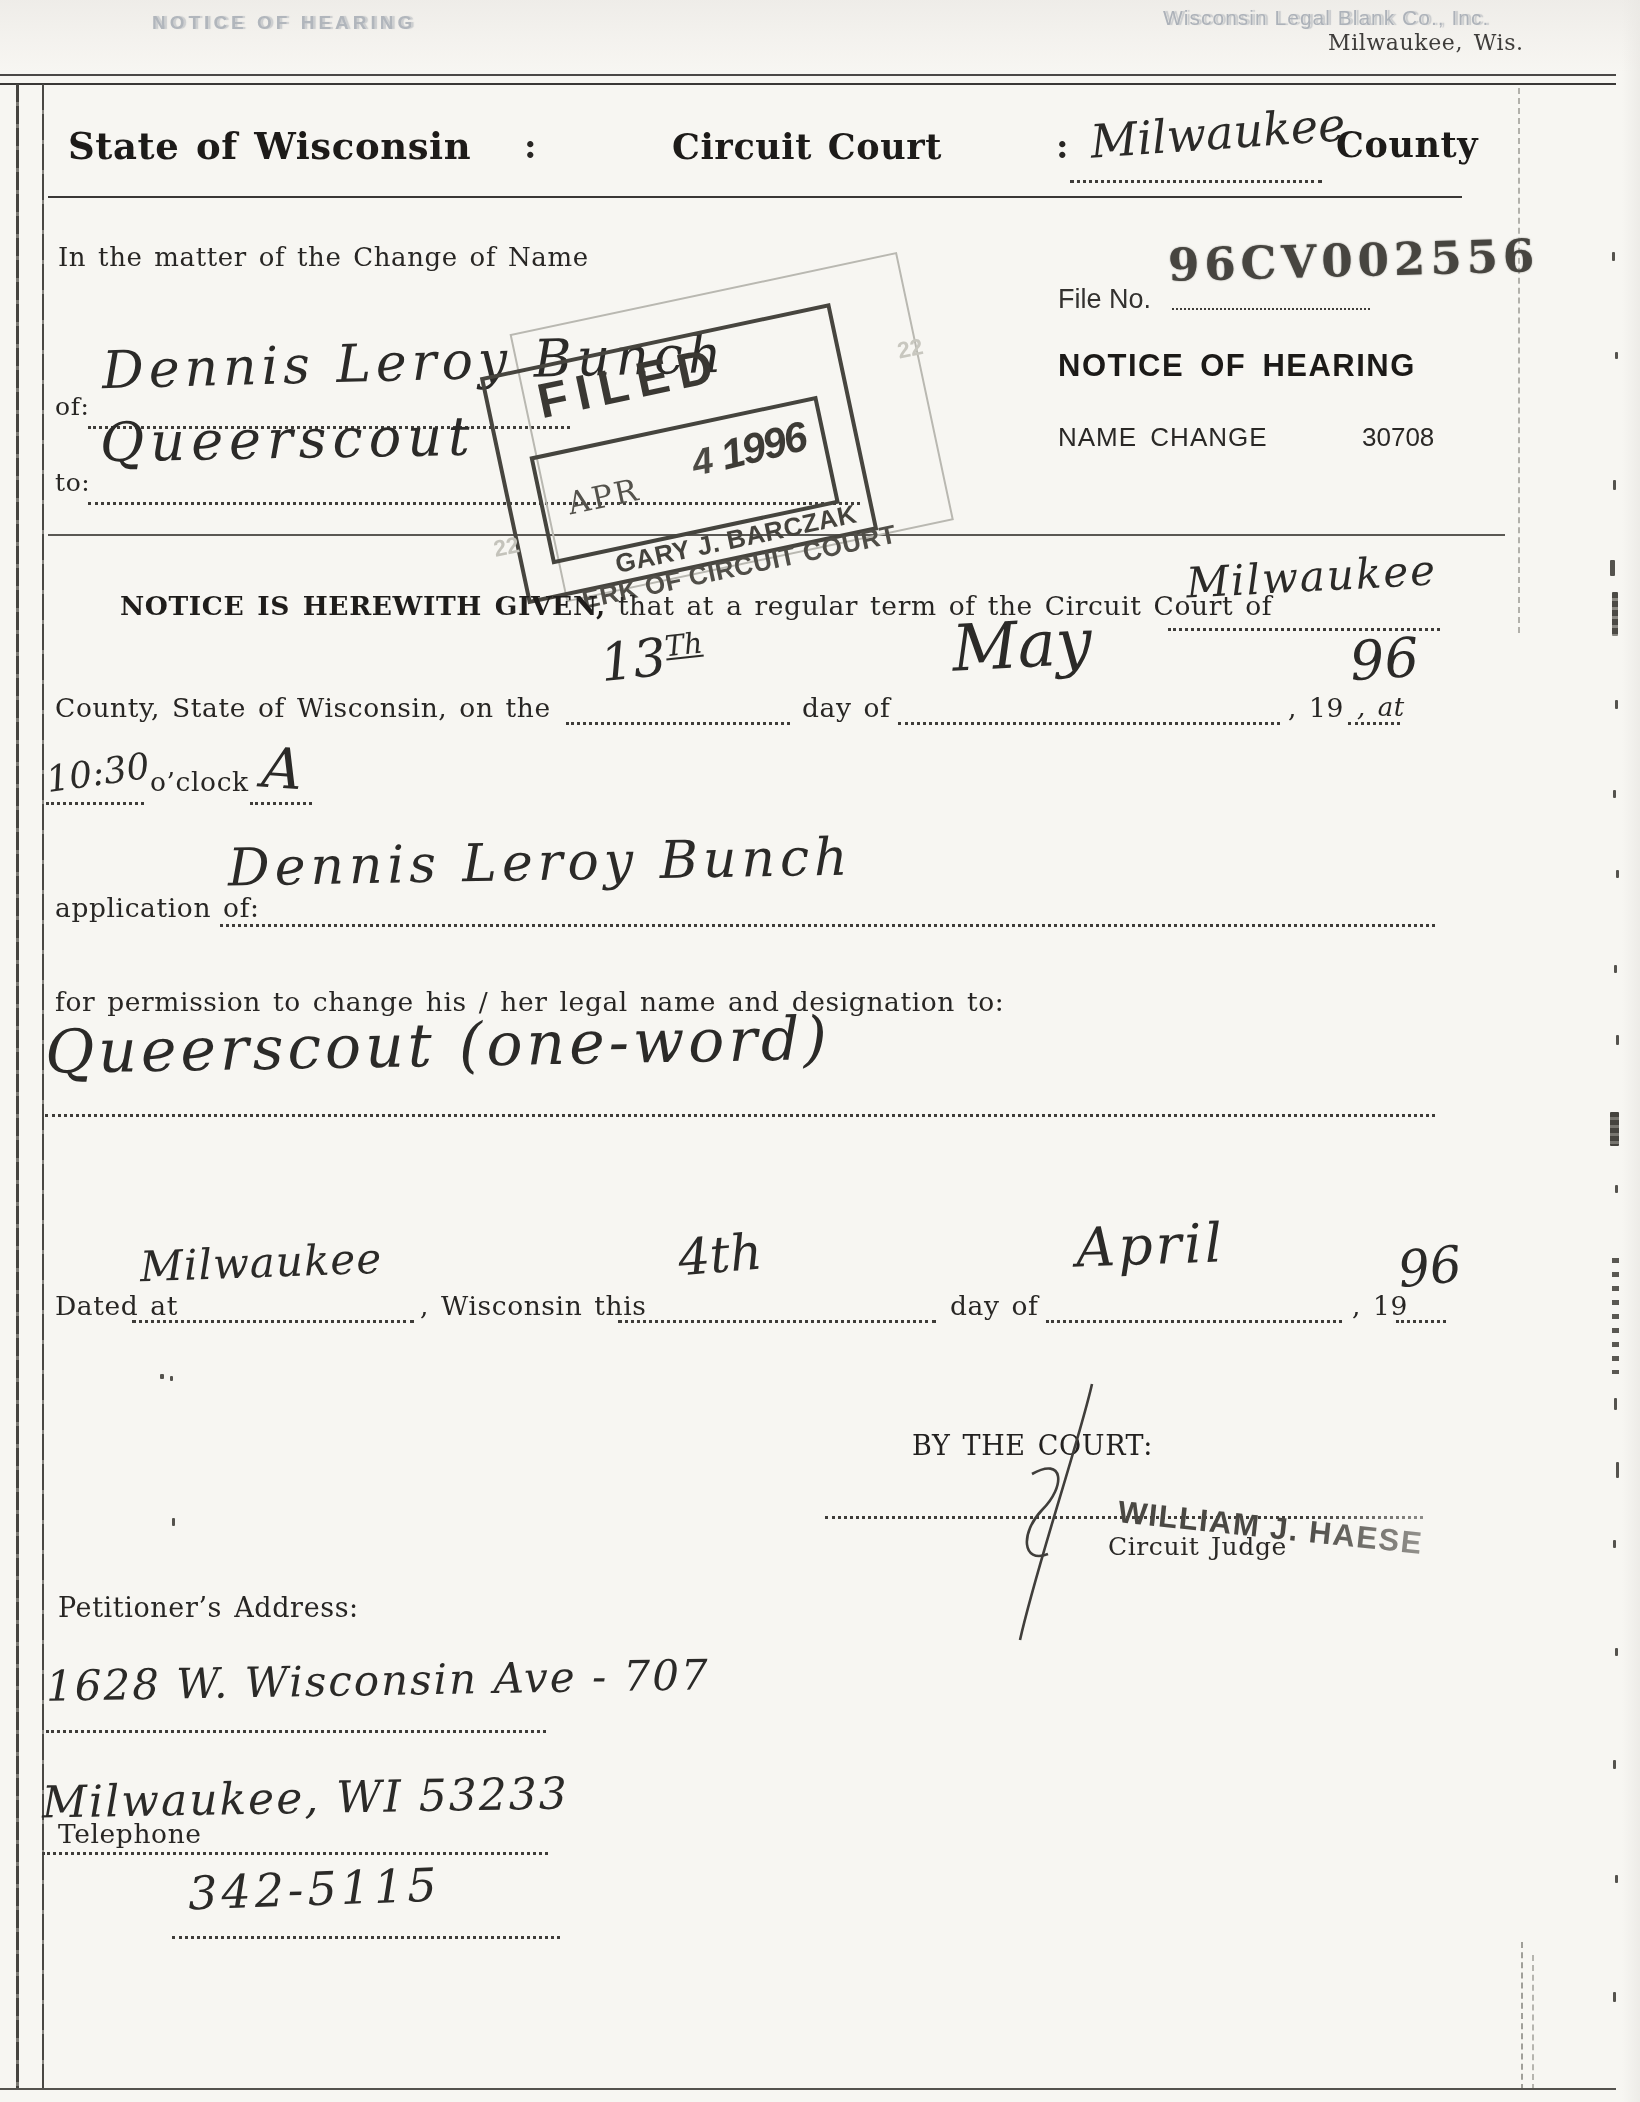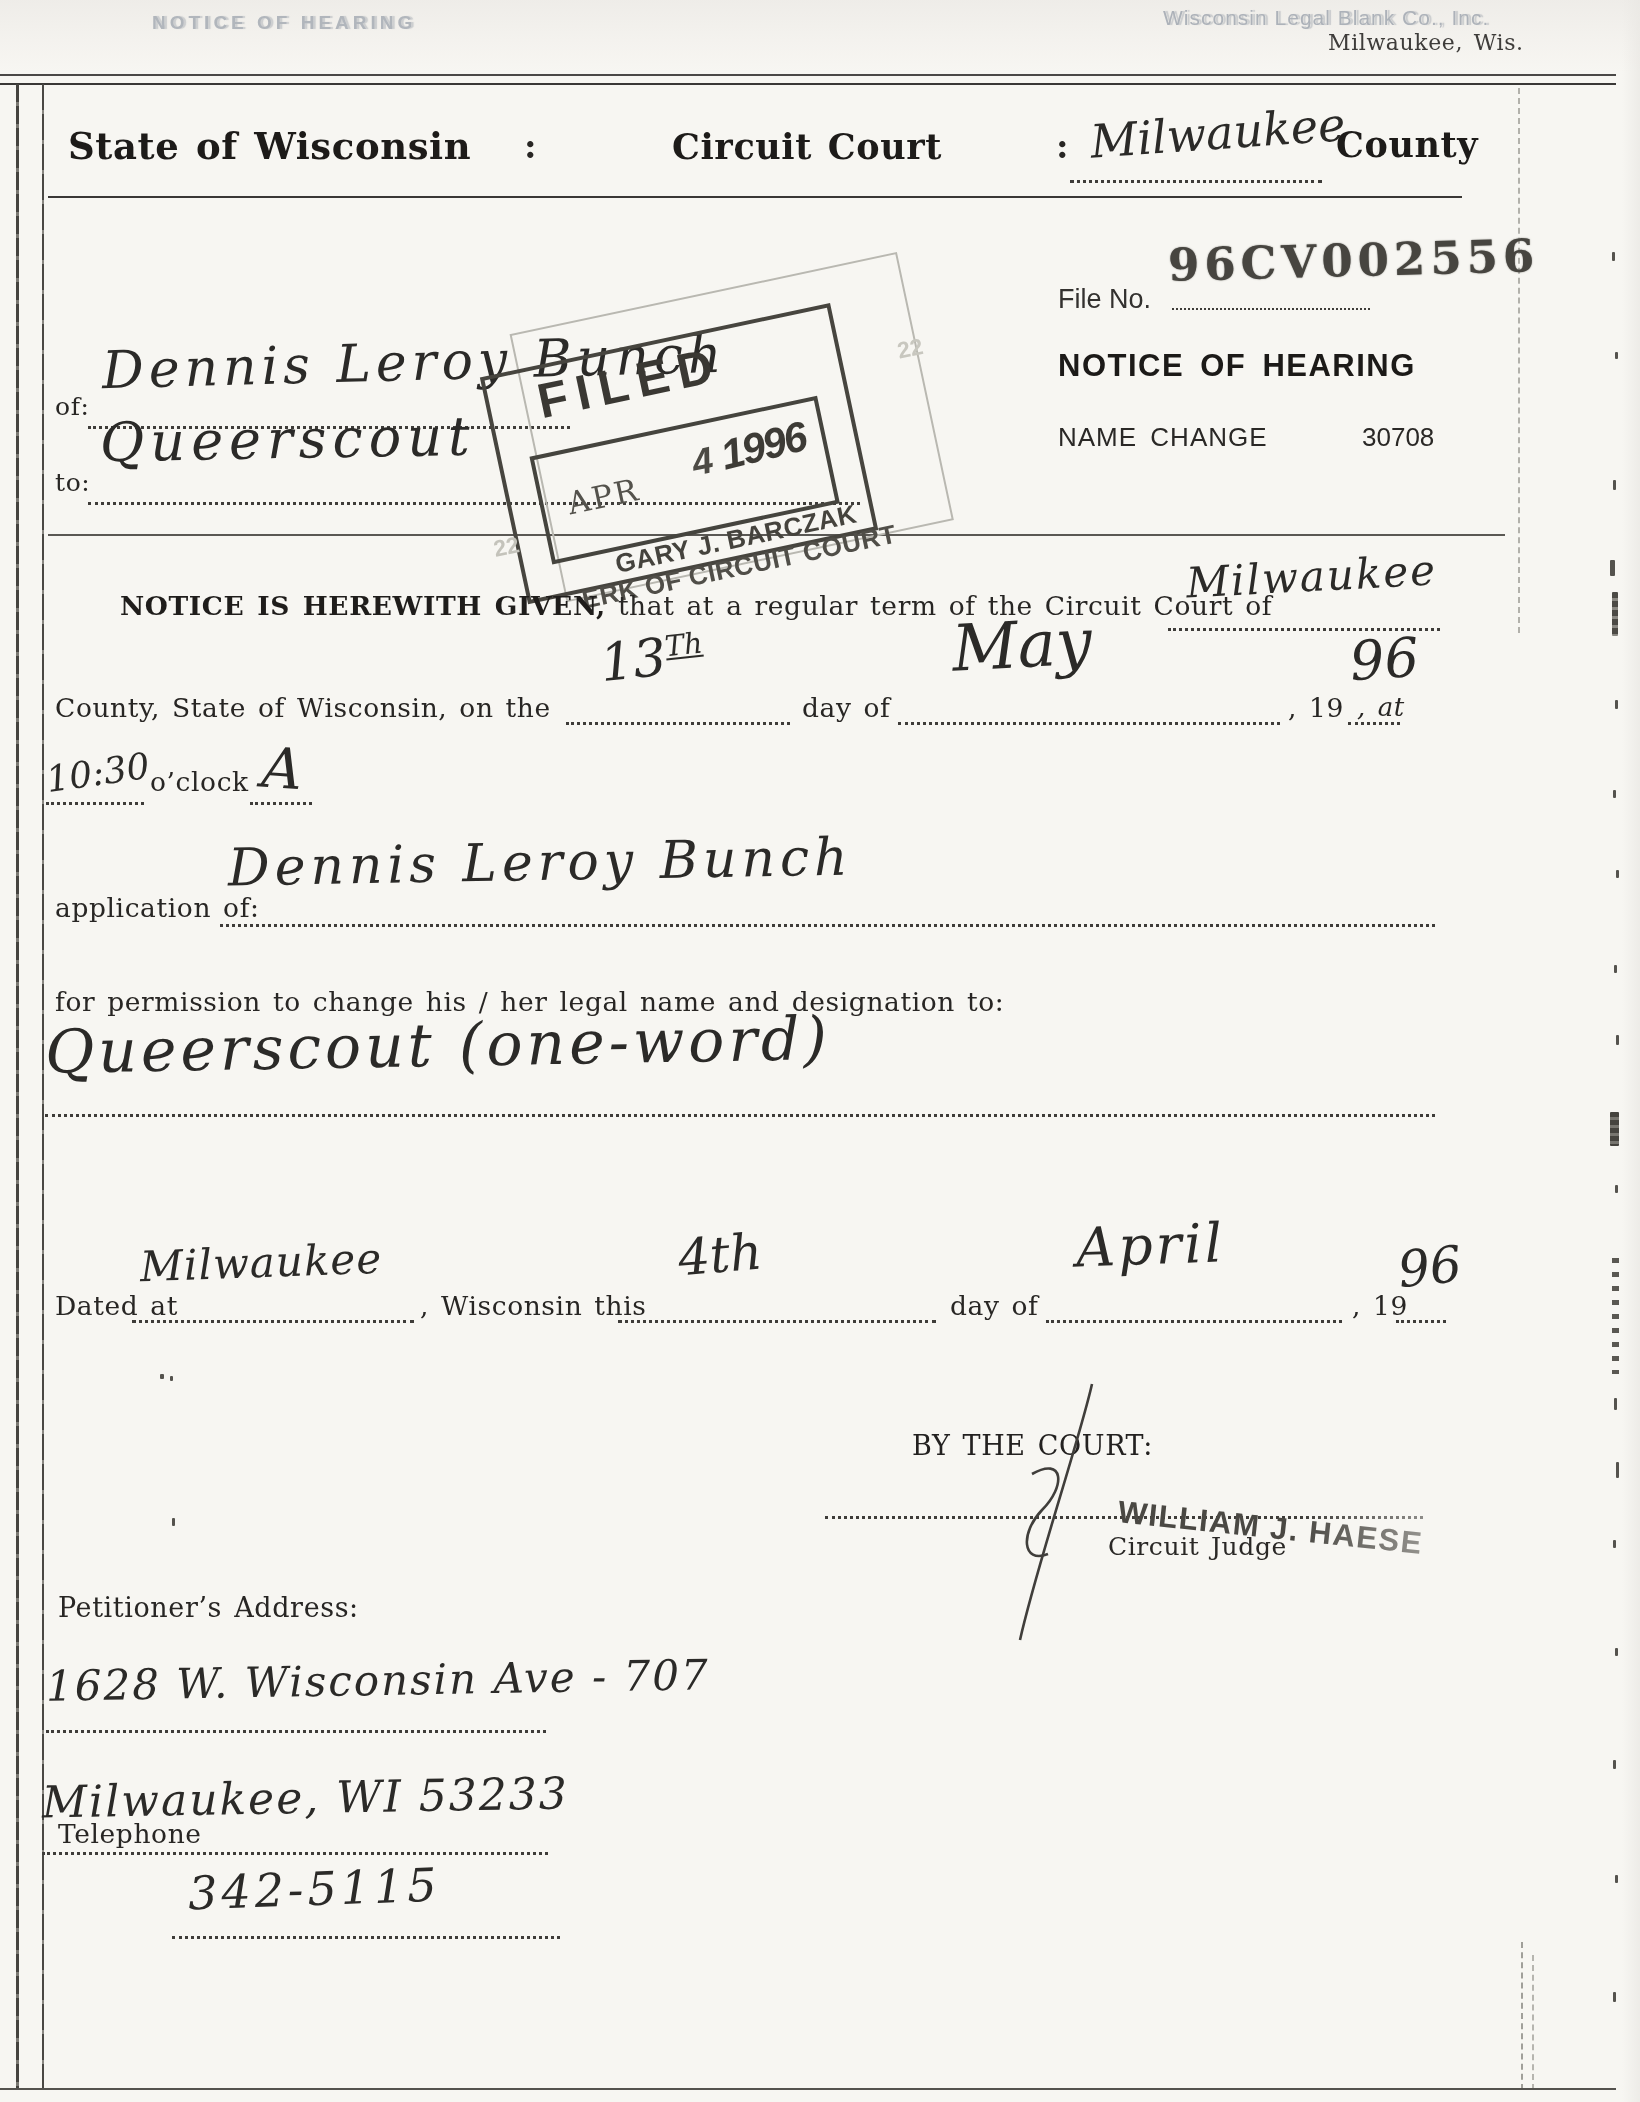--- a/index.html
+++ b/index.html
@@ -58,20 +58,21 @@
   <div class="abs serif" style="left:68px;top:124px;font-size:37px;font-weight:bold;color:#1d1b19;">State of Wisconsin</div>
   <div class="abs serif" style="left:524px;top:126px;font-size:34px;font-weight:bold;">:</div>
   <div class="abs serif" style="left:672px;top:126px;font-size:35px;font-weight:bold;color:#1d1b19;">Circuit Court</div>
   <div class="abs serif" style="left:1056px;top:126px;font-size:34px;font-weight:bold;">:</div>
   <div class="abs dots" style="left:1070px;top:180px;width:252px;"></div>
   <div class="abs hw" style="left:1090px;top:106px;font-size:46px;transform:rotate(-4deg);">Milwaukee</div>
   <div class="abs serif" style="left:1336px;top:124px;font-size:35px;font-weight:bold;color:#1d1b19;">County</div>
 
   <div class="abs rule-h" style="left:48px;top:196px;width:1414px;"></div>
 
+  <div class="abs serif" style="left:58px;top:242px;font-size:26px;">In the matter of the Change of Name</div>
 
   <div class="abs sans" style="left:1058px;top:284px;font-size:27px;color:#33312f;">File No.</div>
   <div class="abs dots" style="left:1172px;top:308px;width:198px;border-bottom-width:2.5px;"></div>
   <div class="abs serif stamp-ink" style="left:1168px;top:234px;font-size:45px;font-weight:bold;letter-spacing:5px;transform:rotate(-1.5deg);text-shadow:0 0 1.5px #71706a;">96CV002556</div>
   <div class="abs sans" style="left:1058px;top:348px;font-size:31px;font-weight:bold;letter-spacing:1.5px;word-spacing:6px;color:#1c1a18;">NOTICE OF HEARING</div>
   <div class="abs sans" style="left:1058px;top:422px;font-size:26px;letter-spacing:1px;word-spacing:5px;color:#2a2826;">NAME CHANGE</div>
   <div class="abs sans" style="left:1362px;top:422px;font-size:26px;color:#2a2826;">30708</div>
 
   <div class="abs serif" style="left:55px;top:392px;font-size:25px;">of:</div>
   <div class="abs dots" style="left:88px;top:426px;width:482px;"></div>

